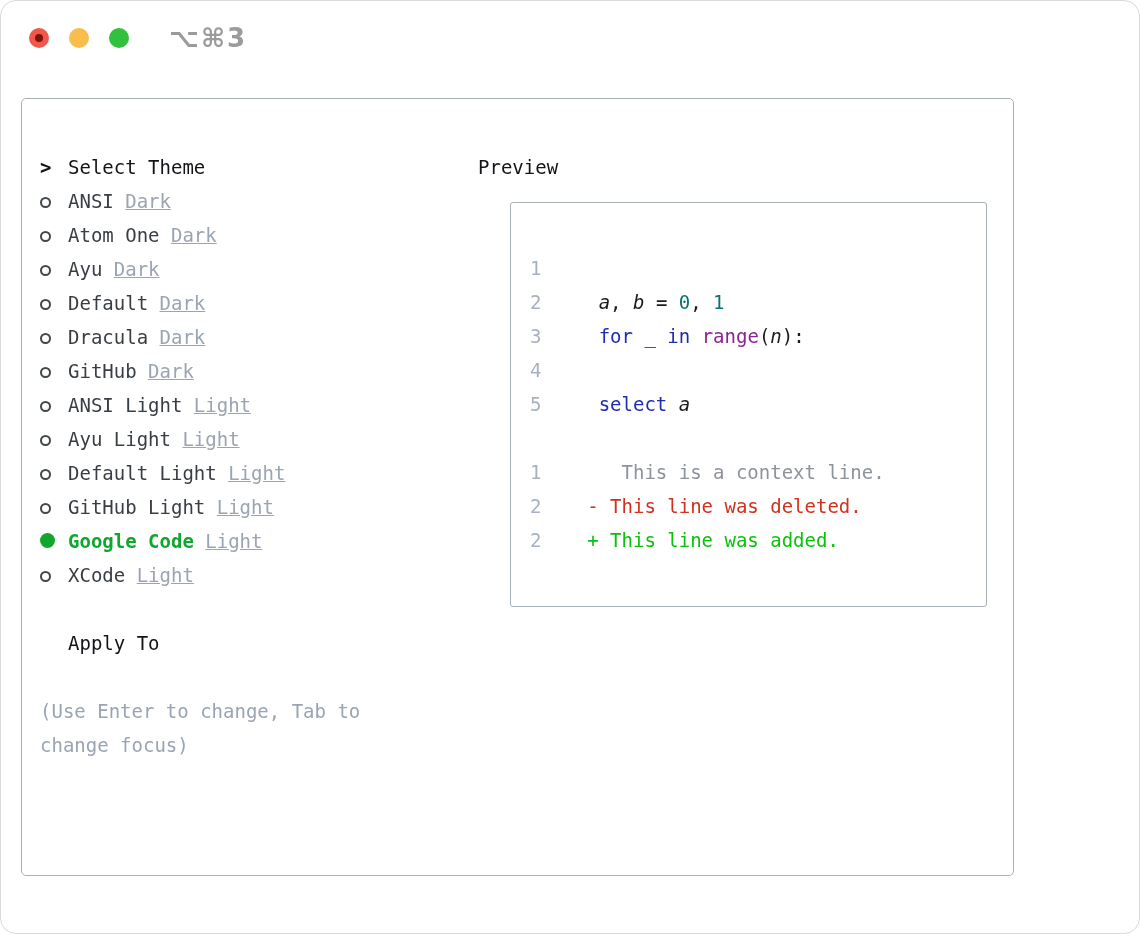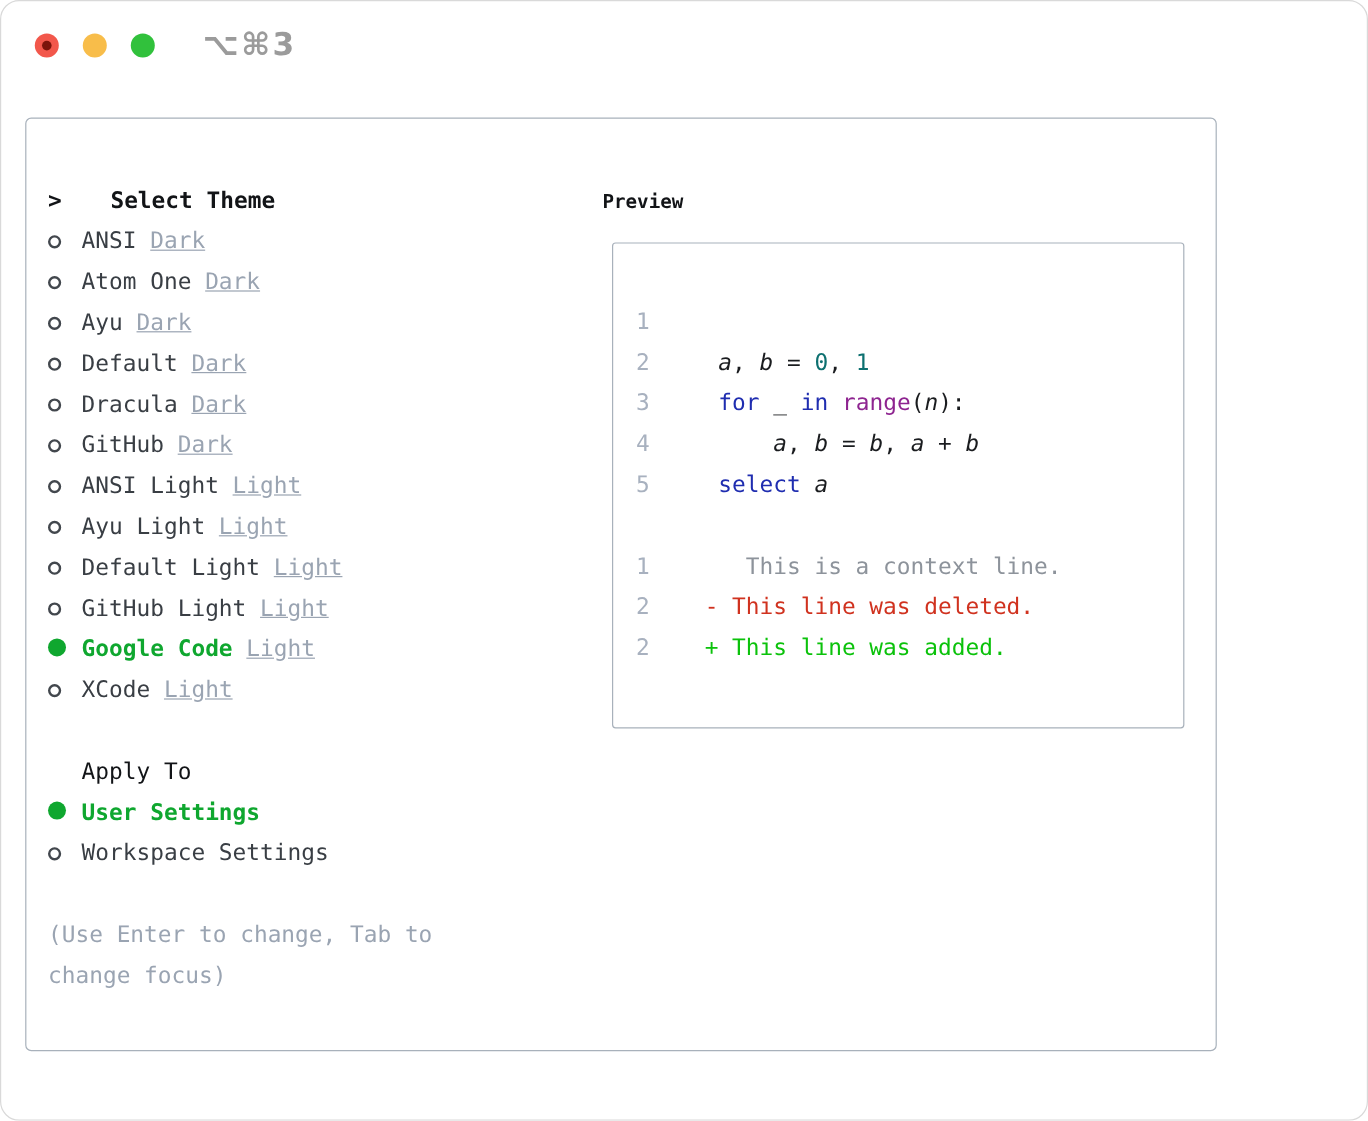--- a/index.html
+++ b/index.html
@@ -29,32 +29,32 @@
   .panel {
     position:absolute; left:20px; top:97px; width:993px; height:778px;
     border:1.5px solid var(--panel-border); border-radius:5px; background:#fff;
   }
 
   
   .left-col { position:absolute; left:18px; top:51px; font-size:19px; }
   .row { height:34px; display:flex; align-items:center; white-space:pre; }
   .prefix { display:inline-block; width:28px; flex:0 0 28px; }
   .prompt { color:var(--heading); font-weight:bold; }
-  .heading { color:var(--heading); font-weight:bold;margin-left:24px; }
+  .heading { color:var(--heading); font-weight:normal; }
   .apply-heading { color:var(--heading); }
   .ring { display:inline-block; width:11px; height:11px; border:2px solid var(--ring); border-radius:50%; }
   .dot  { display:inline-block; width:15px; height:15px; background:var(--selection-green); border-radius:50%; }
   .tname { color:var(--item-text); }
   .tname.sel { color:var(--selection-green);font-weight:bold; }
   .variant { color:var(--muted); margin-left:1ch;text-decoration:underline; }
   .footer { color:var(--muted); }
 
   
-  .preview-heading { position:absolute; left:480px; top:51px; height:34px;
-    display:flex; align-items:center; font-size:16px; font-weight:bold; color:var(--heading); }
+  .preview-heading { position:absolute; left:456px; top:51px; height:34px;
+    display:flex; align-items:center; font-size:19px; font-weight:normal; color:var(--heading); }
   .preview-box {
     position:absolute; left:488px; top:103px; width:477px; height:405px;
     border:1.5px solid var(--panel-border); border-radius:3px; background:#fff;
     padding:48px 0 0 19px; font-size:19px;
   }
   .line { height:34px; white-space:pre; display:flex; align-items:center; }
   .ln { color:var(--line-number); display:inline-block; width:1ch; margin-right:1ch; flex:0 0 auto; }
   .content { white-space:pre; }
   .c-kw  { color:var(--keyword); }
   .c-fn  { color:var(--function); }
@@ -95,36 +95,32 @@
           <div class="row"><span class="prefix"><span class="ring"></span></span><span class="tname">Default Light</span><span class="variant">Light</span></div>
           <div class="row"><span class="prefix"><span class="ring"></span></span><span class="tname">GitHub Light</span><span class="variant">Light</span></div>
           <div class="row"><span class="prefix"><span class="dot"></span></span><span class="tname sel">Google Code</span><span class="variant">Light</span></div>
           <div class="row"><span class="prefix"><span class="ring"></span></span><span class="tname">XCode</span><span class="variant">Light</span></div>
         </div>
       <div class="row"></div>
       <div class="row">
         <span class="prefix"></span>
         <span class="apply-heading">Apply To</span>
       </div>
-      <div id="target-list">
-          <div class="row"><span class="prefix"><span class="dot"></span></span><span class="tname sel">User Settings</span></div>
-          <div class="row"><span class="prefix"><span class="ring"></span></span><span class="tname">Workspace Settings</span></div>
-        </div>
       <div class="row"></div>
       <div class="row footer">(Use Enter to change, Tab to</div>
       <div class="row footer">change focus)</div>
     </div>
 
     <div class="preview-heading">Preview</div>
     <div class="preview-box">
       <div id="code-lines">
           <div class="line"><span class="ln">1</span></div>
           <div class="line"><span class="ln">2</span><span class="content"><span class="c-pl">    </span><span class="c-var">a</span><span class="c-pl">, </span><span class="c-var">b</span><span class="c-pl"> = </span><span class="c-num">0</span><span class="c-pl">, </span><span class="c-num">1</span></span></div>
           <div class="line"><span class="ln">3</span><span class="content"><span class="c-pl">    </span><span class="c-kw">for</span><span class="c-pl"> </span><span class="c-pl">_</span><span class="c-pl"> </span><span class="c-kw">in</span><span class="c-pl"> </span><span class="c-fn">range</span><span class="c-pl">(</span><span class="c-var">n</span><span class="c-pl">):</span></span></div>
-          <div class="line"><span class="ln">4</span><span class="content"><span class="c-pl">        </span><span class="c-var">a</span><span class="c-pl">, </span><span class="c-var">b</span><span class="c-pl"> = </span><span class="c-var">b</span><span class="c-pl">, </span><span class="c-var">a</span><span class="c-pl"> + </span><span class="c-var">b</span></span></div>
+          <div class="line"><span class="ln">4</span></div>
           <div class="line"><span class="ln">5</span><span class="content"><span class="c-pl">    </span><span class="c-kw">select</span><span class="c-pl"> </span><span class="c-var">a</span></span></div>
           <div class="line"></div>
           <div class="line"><span class="ln">1</span><span class="content diff-context">      This is a context line.</span></div>
           <div class="line"><span class="ln">2</span><span class="content diff-deleted">   - This line was deleted.</span></div>
           <div class="line"><span class="ln">2</span><span class="content diff-added">   + This line was added.</span></div>
         </div>
     </div>
 
   </div>
 </div>

